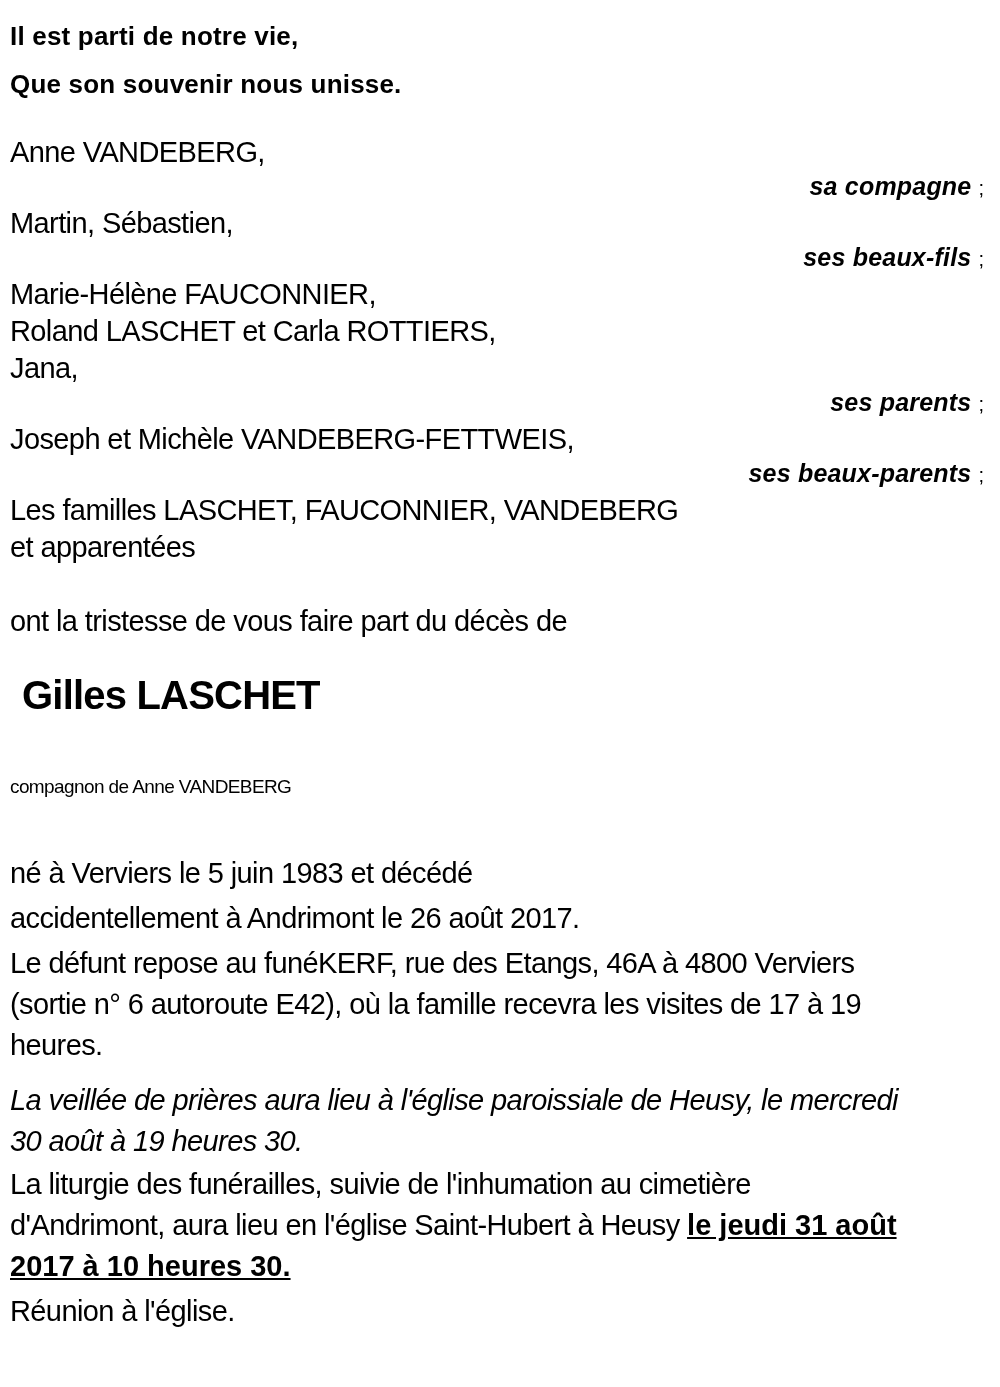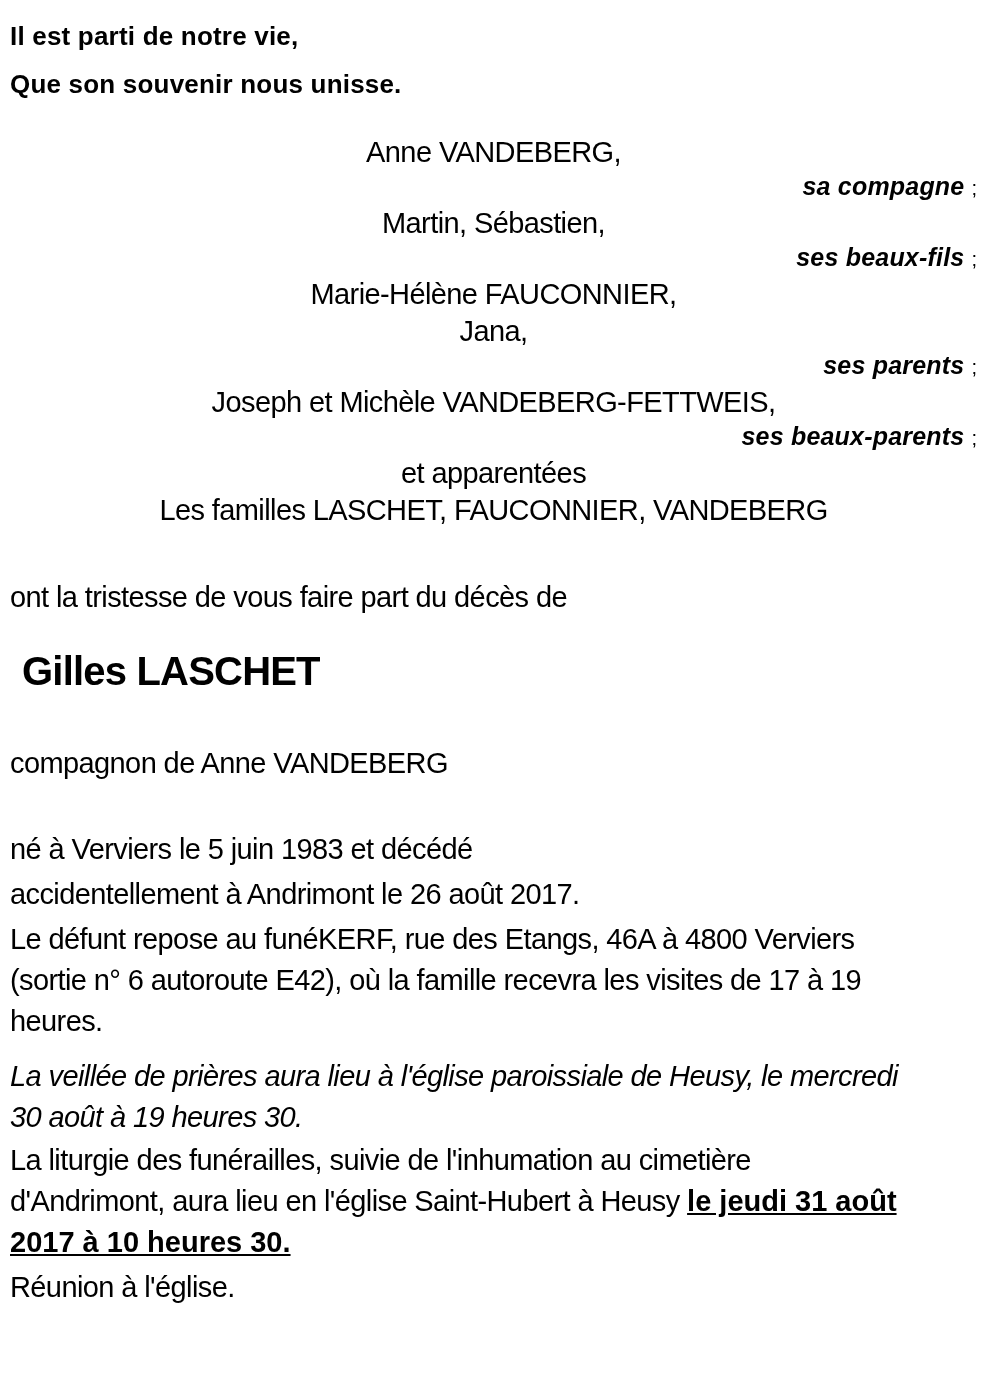--- a/index.html
+++ b/index.html
@@ -8,63 +8,62 @@
     height: 1387px;
     background: #ffffff;
     color: #000000;
     font-family: "Liberation Sans", sans-serif;
     overflow: hidden;
   }
   .page {
     box-sizing: border-box;
     width: 1000px;
     height: 1387px;
-    padding: 12px 23px 0 10px;
+    padding: 12px 16px 0 10px;
   }
   
   .epitaph { font-weight: 700; font-size: 26px; line-height: 48px; letter-spacing: 0.2px; }
 
   
   .family { margin-top: 26px; }
   .name-line {
     font-size: 29px;
     line-height: 37px;
     letter-spacing: -0.6px;
     font-weight: 400;
-    text-align: center;
   }
   .relation-line {
     text-align: right;
     line-height: 30px;
     white-space: nowrap;
   }
   .relation-label {
     font-weight: 700;
     font-style: italic;
     font-size: 25px;
     letter-spacing: 0.2px;
   }
   .relation-punct {
     font-size: 20px;
     font-weight: 400;
     font-style: normal;
     margin-left: 7px;
   }
 
-  .intro { margin-top: 48px; font-size: 29px; line-height: 40px; letter-spacing: -0.6px; }
+  .intro { margin-top: 35px; font-size: 29px; line-height: 40px; letter-spacing: -0.6px; }
 
   .deceased-name {
     margin: 30px 0 0 12px;
     font-size: 40px;
     font-weight: 700;
     line-height: 48px;
     letter-spacing: -0.8px;
   }
 
-  .relationship { margin-top: 48px; font-size: 29px; line-height: 40px; letter-spacing: -0.6px; }
+  .relationship { margin-top: 48px; font-size: 19px; line-height: 40px; letter-spacing: -0.6px; }
 
   .para { font-size: 29px; letter-spacing: -0.6px; }
   .para .line { display: block; }
 
   .birth-death { margin-top: 44px; line-height: 45px; }
   .repose   { margin-top: 2px;  line-height: 41px; }
   .vigil    { margin-top: 14px; line-height: 41px; font-style: italic; }
   .funeral  { margin-top: 2px;  line-height: 41px; }
   .reunion  { margin-top: 4px;  line-height: 41px; }
 
@@ -87,32 +86,33 @@
       <div class="relation-line"><span class="relation-label">sa compagne</span><span class="relation-punct">;</span></div>
     </div>
 
     <div class="family-entry">
       <div class="name-line">Martin, Sébastien,</div>
       <div class="relation-line"><span class="relation-label">ses beaux-fils</span><span class="relation-punct">;</span></div>
     </div>
 
     <div class="family-entry">
       <div class="name-line">Marie-Hélène FAUCONNIER,</div>
+      <div class="name-line">Roland LASCHET et Carla ROTTIERS,</div>
       <div class="name-line">Jana,</div>
       <div class="relation-line"><span class="relation-label">ses parents</span><span class="relation-punct">;</span></div>
     </div>
 
     <div class="family-entry">
       <div class="name-line">Joseph et Michèle VANDEBERG-FETTWEIS,</div>
       <div class="relation-line"><span class="relation-label">ses beaux-parents</span><span class="relation-punct">;</span></div>
     </div>
 
     <div class="family-entry">
+      <div class="name-line">Les familles LASCHET, FAUCONNIER, VANDEBERG</div>
       <div class="name-line">et apparentées</div>
-      <div class="name-line">Les familles LASCHET, FAUCONNIER, VANDEBERG</div>
     </div>
 
   </div>
 
   <div class="intro">ont la tristesse de vous faire part du décès de</div>
 
   <h1 class="deceased-name">Gilles LASCHET</h1>
 
   <div class="relationship">compagnon de Anne VANDEBERG</div>
 

